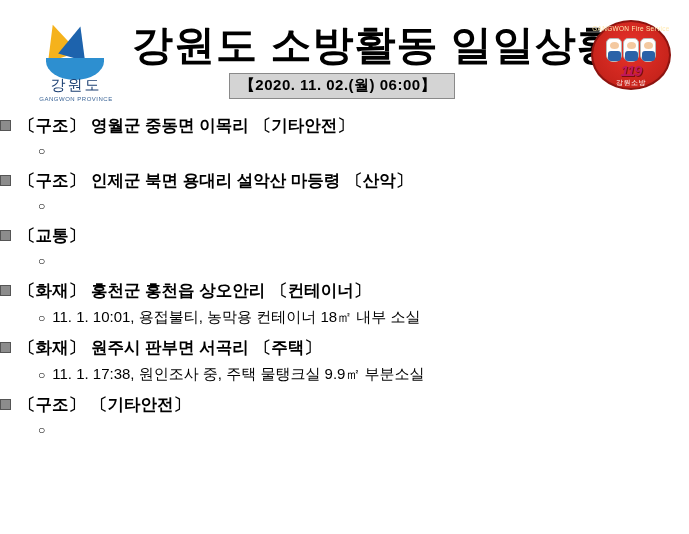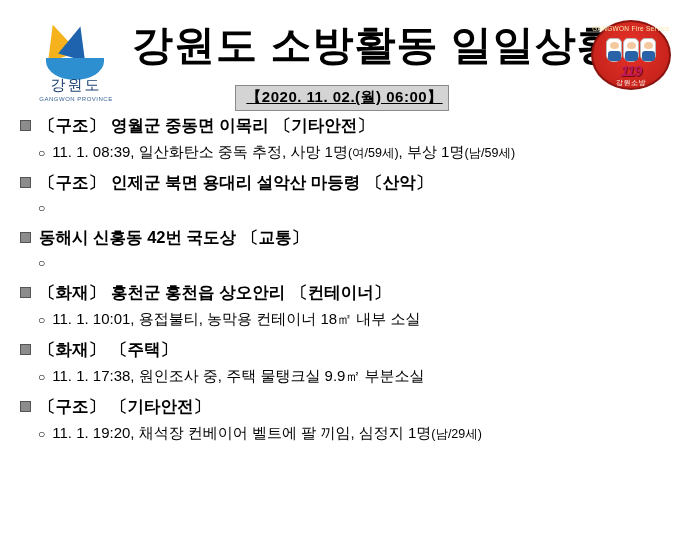--- a/index.html
+++ b/index.html
@@ -87,29 +87,27 @@
     width: 420px;
     text-align: center;
   }
   .main-title {
     font-size: 41px;
     font-weight: bold;
     letter-spacing: 1px;
     white-space: nowrap;
   }
   .date-line {
-    margin-top: 12px;
     display: inline-block;
     background: #d4d4d4;
     border: 1px solid #8a8a8a;
-    padding: 2px 5px 3px 10px;
+    padding: 2px 18px 3px 10px;
     font-size: 15px;
     font-weight: bold;
     letter-spacing: 0.5px;
-    text-decoration: underline;
   }
 
   .fire-emblem {
     position: absolute;
     right: 14px;
     top: 20px;
     width: 84px;
     height: 74px;
   }
   .emblem-circle {
@@ -192,21 +190,20 @@
   }
 
   .entry { margin-bottom: 2px; }
 
   .entry-head {
     display: flex;
     align-items: center;
     font-size: 16.5px;
     font-weight: bold;
     line-height: 26px;
-    padding-left: 20px;
     white-space: nowrap;
   }
   .bullet-sq {
     width: 11px;
     height: 11px;
     background: #8c8c8c;
     border: 1px solid #555555;
     margin-right: 8px;
     flex: 0 0 auto;
   }
@@ -268,40 +265,38 @@
 
   <div class="entry">
     <div class="entry-head">
       <span class="bullet-sq"></span>
       <span class="head-cat">〔구조〕</span>
       <span class="head-place">영월군 중동면 이목리</span>
       <span class="head-type">〔기타안전〕</span>
     </div>
     <div class="entry-detail">
       <span class="bullet-circle">○</span>
-      <span class="detail-text"><span>11. 1. 08:39,  일산화탄소 중독 추정,  사망 1명</span><span class="sm">(여/59세)</span><span>,  부상 1명</span><span class="sm">(남/59세)</span></span>
     </div>
   </div>
 
   <div class="entry">
     <div class="entry-head">
       <span class="bullet-sq"></span>
       <span class="head-cat">〔구조〕</span>
       <span class="head-place">인제군 북면 용대리 설악산 마등령</span>
       <span class="head-type">〔산악〕</span>
     </div>
     <div class="entry-detail">
       <span class="bullet-circle">○</span>
     </div>
   </div>
 
   <div class="entry">
     <div class="entry-head">
       <span class="bullet-sq"></span>
-      <span class="head-place">동해시 신흥동 42번 국도상</span>
       <span class="head-type">〔교통〕</span>
     </div>
     <div class="entry-detail">
       <span class="bullet-circle">○</span>
     </div>
   </div>
 
   <div class="entry">
     <div class="entry-head">
       <span class="bullet-sq"></span>
@@ -312,33 +307,33 @@
     <div class="entry-detail">
       <span class="bullet-circle">○</span>
       <span class="detail-text">11. 1. 10:01,  용접불티,  농막용 컨테이너 18㎡ 내부 소실</span>
     </div>
   </div>
 
   <div class="entry">
     <div class="entry-head">
       <span class="bullet-sq"></span>
       <span class="head-cat">〔화재〕</span>
+      <span class="head-place">원주시 판부면 서곡리</span>
       <span class="head-type">〔주택〕</span>
     </div>
     <div class="entry-detail">
       <span class="bullet-circle">○</span>
       <span class="detail-text">11. 1. 17:38,  원인조사 중,  주택 물탱크실 9.9㎡ 부분소실</span>
     </div>
   </div>
 
   <div class="entry">
     <div class="entry-head">
       <span class="bullet-sq"></span>
       <span class="head-cat">〔구조〕</span>
       <span class="head-type">〔기타안전〕</span>
     </div>
     <div class="entry-detail">
       <span class="bullet-circle">○</span>
-      <span class="detail-text"><span>11. 1. 19:20,  채석장 컨베이어 벨트에 팔 끼임,  심정지 1명</span><span class="sm">(남/29세)</span></span>
     </div>
   </div>
 
 </div>
 
 </body></html>

